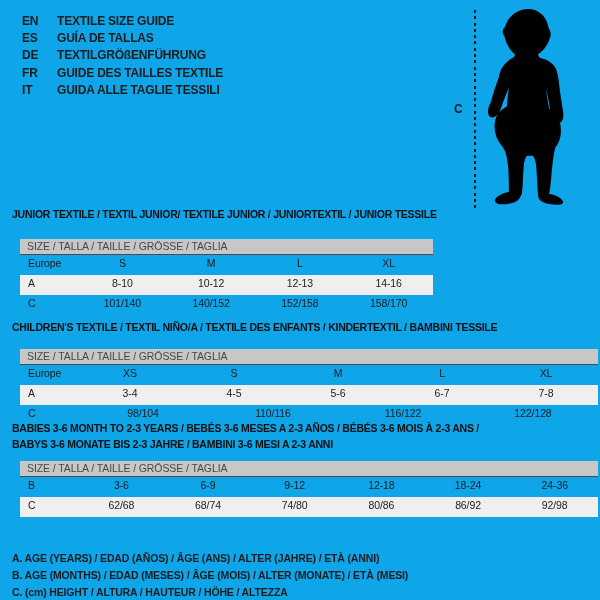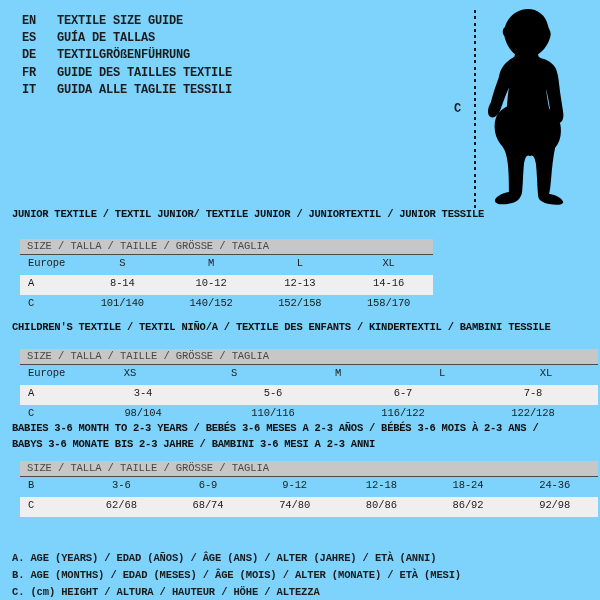--- a/index.html
+++ b/index.html
@@ -1,17 +1,17 @@
 <!DOCTYPE html>
 <html><head>
 <meta charset="utf-8">
 <style>
   html,body{margin:0;padding:0;background:#fff;}
-  #page{position:relative;width:600px;height:600px;background:#7dd3fc;overflow:hidden;
-        font-family:Liberation Mono, monospace;color:#1c1c1c;}
+  #page{position:relative;width:600px;height:600px;background:#0ea5e9;overflow:hidden;
+        font-family:Liberation Sans, sans-serif;color:#1c1c1c;}
 
   
   #lang-block{position:absolute;left:22px;top:13px;}
   .lang-row{display:flex;line-height:17.2px;font-size:12px;font-weight:bold;letter-spacing:-0.2px;}
   .lang-code{width:35px;flex:0 0 35px;}
 
   
   #height-line{position:absolute;left:474px;top:10px;width:2px;height:198px;
     background:repeating-linear-gradient(to bottom,#161616 0 3px,transparent 3px 6.3px);}
   #height-label{position:absolute;left:454px;top:102px;font-size:12px;font-weight:bold;}
@@ -111,21 +111,21 @@
     <div class="size-bar">SIZE / TALLA / TAILLE / GRÖSSE / TAGLIA</div>
     <div class="trow">
       <span class="c0">Europe</span>
       <span class="cell">S</span>
       <span class="cell">M</span>
       <span class="cell">L</span>
       <span class="cell">XL</span>
     </div>
     <div class="trow alt">
       <span class="c0">A</span>
-      <span class="cell">8-14</span>
+      <span class="cell">8-10</span>
       <span class="cell">10-12</span>
       <span class="cell">12-13</span>
       <span class="cell">14-16</span>
     </div>
     <div class="trow">
       <span class="c0">C</span>
       <span class="cell">101/140</span>
       <span class="cell">140/152</span>
       <span class="cell">152/158</span>
       <span class="cell">158/170</span>
@@ -139,20 +139,21 @@
       <span class="c0">Europe</span>
       <span class="cell">XS</span>
       <span class="cell">S</span>
       <span class="cell">M</span>
       <span class="cell">L</span>
       <span class="cell">XL</span>
     </div>
     <div class="trow alt">
       <span class="c0">A</span>
       <span class="cell">3-4</span>
+      <span class="cell">4-5</span>
       <span class="cell">5-6</span>
       <span class="cell">6-7</span>
       <span class="cell">7-8</span>
     </div>
     <div class="trow">
       <span class="c0">C</span>
       <span class="cell">98/104</span>
       <span class="cell">110/116</span>
       <span class="cell">116/122</span>
       <span class="cell">122/128</span>

